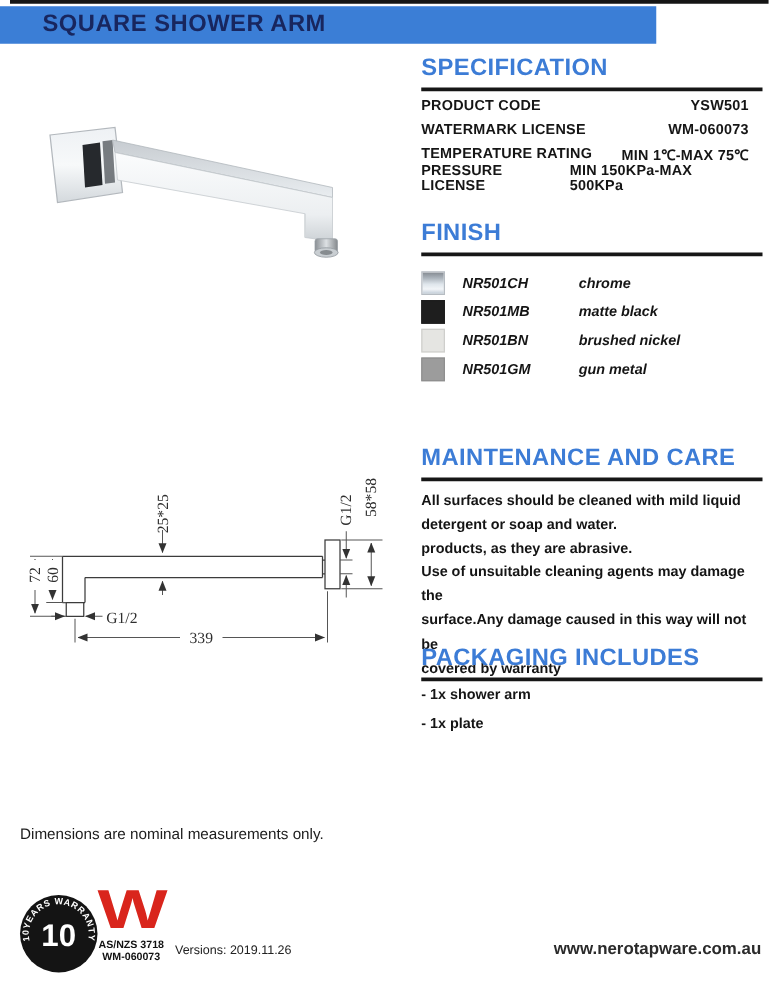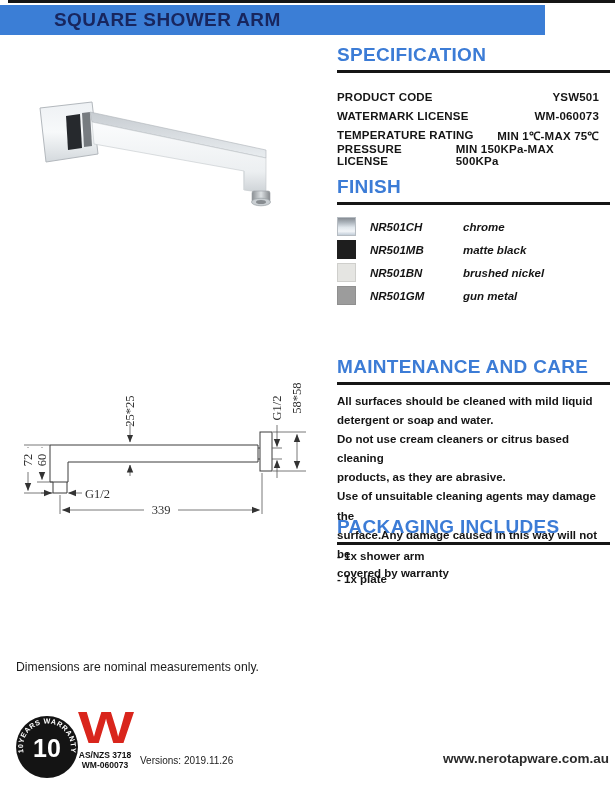--- a/index.html
+++ b/index.html
@@ -2,31 +2,31 @@
 <html><head>
 <meta charset="utf-8">
 <style>
   html,body{margin:0;padding:0;}
   body{
     width:615px;height:789px;position:relative;background:#ffffff;
     font-family:"Liberation Sans", sans-serif;color:#151515;overflow:hidden;
   }
   
   .top-strip{position:absolute;left:8px;top:0;width:607px;height:3px;background:#151515;}
-  .header-bar{position:absolute;left:0;top:5px;width:525px;height:30px;background:#3b7ed6;padding-left:20px;}
+  .header-bar{position:absolute;left:0;top:5px;width:525px;height:30px;background:#3b7ed6;}
   .header-bar .title{
     display:block;line-height:30px;padding-left:34px;font-size:19px;font-weight:bold;
     color:#18265e;letter-spacing:.4px;
   }
   
   .col{position:absolute;left:337px;width:273px;}
   .sec-title{font-size:19px;font-weight:bold;color:#3c7cd6;letter-spacing:.3px;}
   .rule{height:3px;background:#161616;margin-top:4px;}
   #spec{top:44px;}
-  .spec-rows{margin-top:14px;}
+  .spec-rows{margin-top:2px;}
   .spec-row{display:flex;justify-content:space-between;align-items:center;height:19.4px;
     font-size:11.5px;font-weight:700;letter-spacing:.2px;padding-right:11px;}
   #finish{top:176px;}
   .finish-rows{margin-top:13px;font-style:italic;}
   .finish-row{display:flex;align-items:center;height:17px;margin-bottom:6px;}
   .swatch{width:17px;height:17px;flex:0 0 17px;}
   .finish-code{margin-left:14px;width:93px;font-size:11.5px;font-weight:700;}
   .finish-name{font-size:11.5px;font-weight:600;}
   #maintenance{top:356px;}
   .maint-lines{margin-top:7px;font-size:11.5px;font-weight:700;line-height:19.1px;color:#141414;}
@@ -196,21 +196,20 @@
     </div>
   </div>
 </div>
 
 <div class="col" id="maintenance">
   <div class="sec-title">MAINTENANCE AND CARE</div>
   <div class="rule"></div>
   <div class="maint-lines">
     <div>All surfaces should be cleaned with mild liquid</div>
     <div>detergent or soap and water.</div>
-    <div>Do not use cream cleaners or citrus based cleaning</div>
     <div>products, as they are abrasive.</div>
     <div>Use of unsuitable cleaning agents may damage the</div>
     <div>surface.Any damage caused in this way will not be</div>
     <div>covered by warranty</div>
   </div>
 </div>
 
 <div class="col" id="packaging">
   <div class="sec-title">PACKAGING INCLUDES</div>
   <div class="rule"></div>

